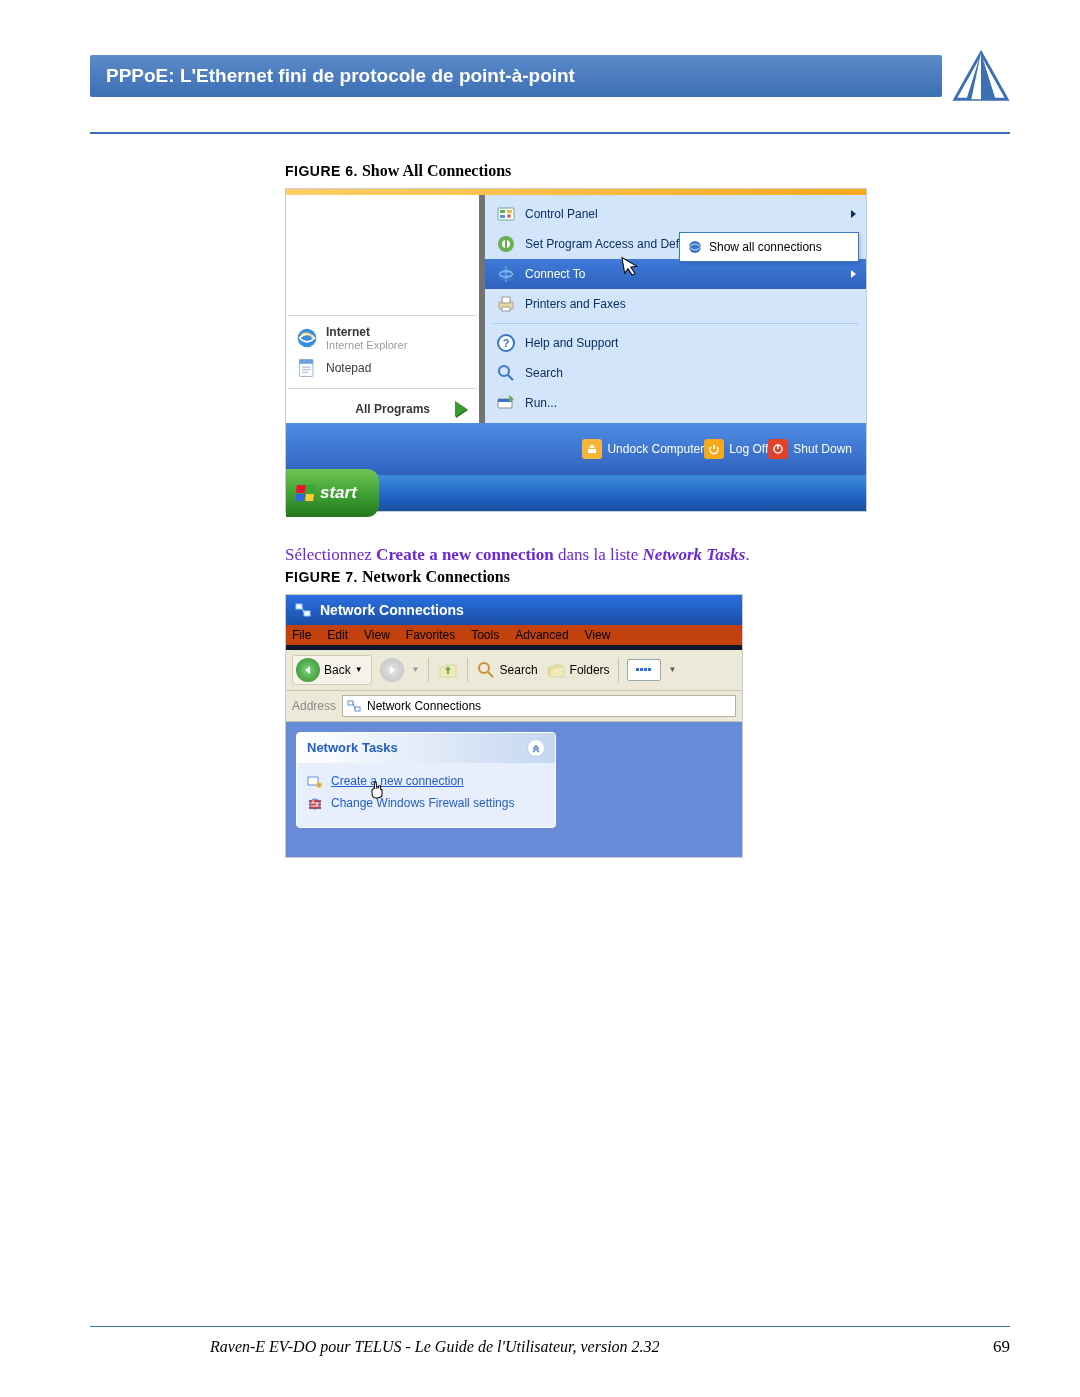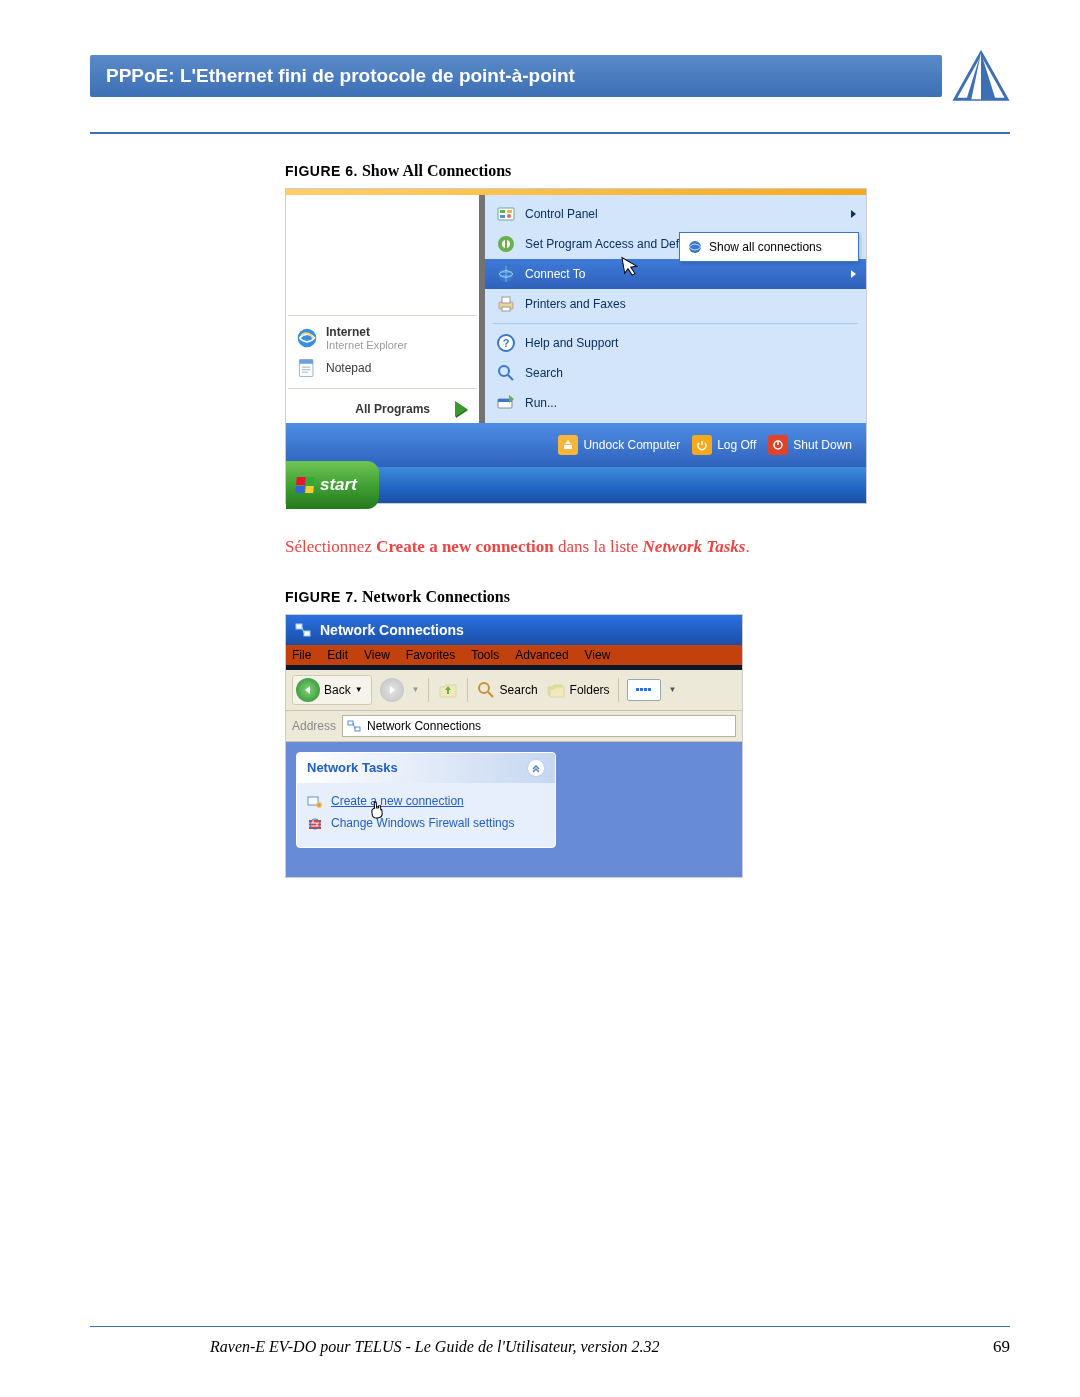--- a/index.html
+++ b/index.html
@@ -125,25 +125,25 @@
     border-bottom: 4px solid transparent;
     border-left: 5px solid currentColor;
   }
   .sm-icon {
     width: 22px; height: 22px;
     display: flex; align-items: center; justify-content: center;
     font-size: 14px;
   }
   .sm-bottom {
     background: linear-gradient(to bottom, #4f8de4, #2f62bd);
-    height: 44px;
+    height: 52px;
     display: flex;
     align-items: center;
     justify-content: flex-end;
-    gap: 12px;
+    gap: 0;
     padding: 0 14px;
     color: #fff;
     font-size: 12px;
   }
   .sm-bottom .btn {
     display: flex; align-items: center; gap: 5px;
   }
   .sm-bottom .ico-box {
     width: 20px; height: 20px; border-radius: 3px;
     display: flex; align-items: center; justify-content: center;
@@ -207,23 +207,22 @@
     left: 337px; top: 66px;
     font-size: 18px;
     color: #000;
     pointer-events: none;
     transform: rotate(-10deg);
   }
 
   .body-text {
     font-family: Georgia, serif;
     font-size: 17px;
-    color: #ef4444;
+    color: #6d28d9;
     line-height: 1.5;
-    margin-bottom: 28px;
   }
   .body-text .inline-b { font-weight: bold; }
   .body-text .inline-i { font-weight: bold; font-style: italic; }
 
   
   .netconn-wrap {
     width: 458px;
     font-family: Tahoma, Arial, sans-serif;
     font-size: 12px;
     border: 1px solid #ccc;

